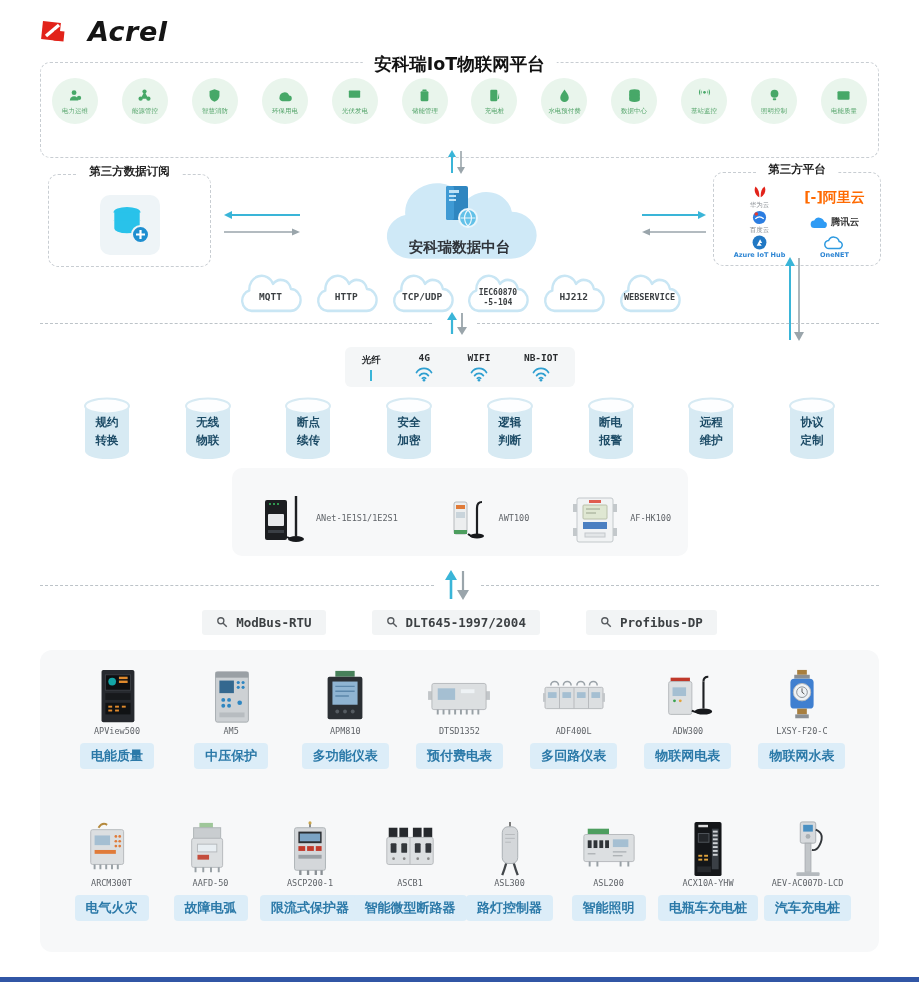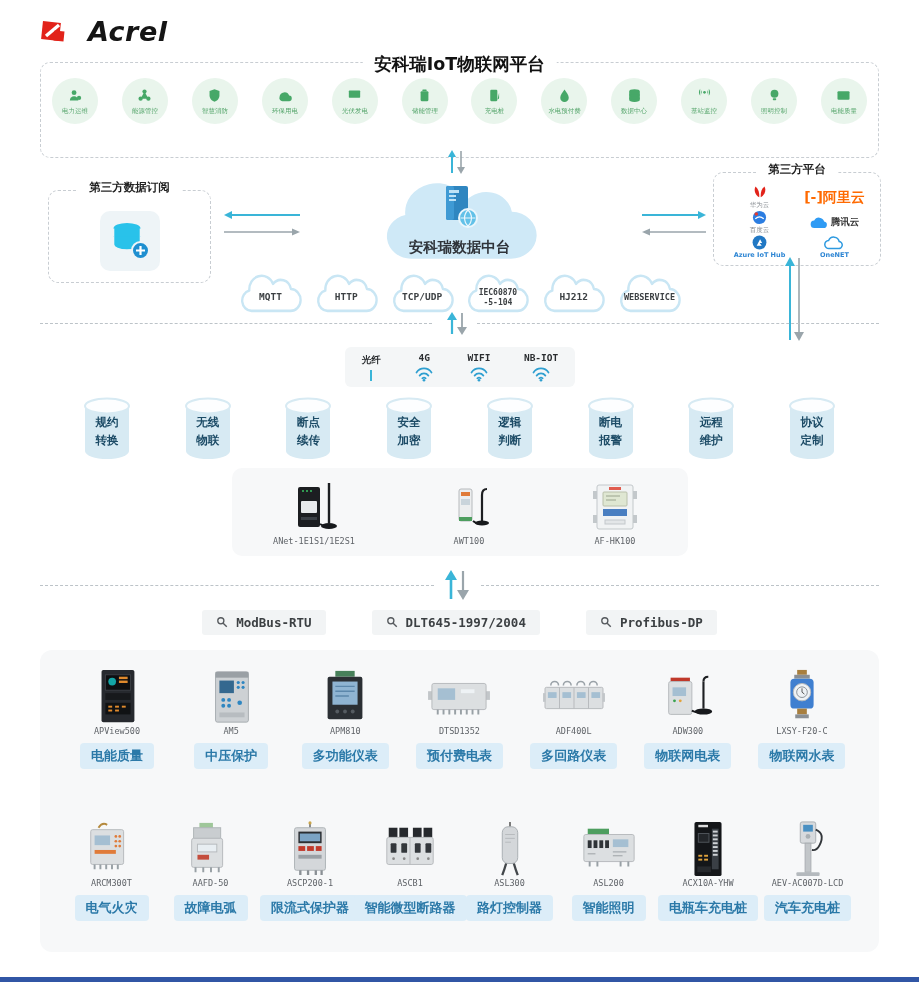--- a/index.html
+++ b/index.html
@@ -17,21 +17,21 @@
   .platform-title{font-size:17.5px;color:#111;}
   
   .apps{position:absolute;left:52px;right:52px;top:78px;display:flex;justify-content:space-between;}
   .app{display:flex;flex-direction:column;align-items:center;}
   .app-c{width:46px;height:46px;border-radius:50%;background:#e9f5ec;display:flex;flex-direction:column;
          align-items:center;justify-content:center;gap:2px;}
   .app-ic{width:17px;height:17px;}
   .app-ic *{fill:#47a868;}
   .app-lb{font-size:7px;color:#55a56b;white-space:nowrap;transform:scale(.92);}
   
-  .sub-box{left:48px;top:190px;width:161px;height:91px;}
+  .sub-box{left:48px;top:174px;width:161px;height:91px;}
   .side-title{font-size:11.5px;color:#222;}
   .dbchip{position:absolute;left:50%;top:20px;transform:translateX(-50%);width:60px;height:60px;
           border-radius:10px;background:#eef4f7;display:flex;align-items:center;justify-content:center;}
   .tp-box{left:713px;top:172px;width:166px;height:92px;}
   .vendors{position:absolute;left:8px;right:8px;top:12px;bottom:6px;display:grid;
            grid-template-columns:1fr 1fr;align-items:center;justify-items:center;}
   .vcell{display:flex;flex-direction:column;align-items:center;gap:1px;}
   .vlbl{font-size:6.5px;color:#8a8f94;white-space:nowrap;}
   .vblue{color:#2e86d4;font-weight:bold;}
   .ali{font-size:14px;font-weight:bold;color:#ff6a00;white-space:nowrap;}
@@ -58,21 +58,21 @@
   .clb{font-size:9.5px;font-weight:bold;color:#2a2d30;font-family:"DejaVu Sans Mono","Liberation Mono",monospace;}
   .fiber{width:2.5px;height:11px;background:#3ab5d8;margin-top:1px;}
   
   .caps{position:absolute;left:82px;right:82px;top:397px;display:flex;justify-content:space-between;}
   .cyl{position:relative;width:50px;height:64px;}
   .cyl-tx{position:absolute;left:0;right:0;top:17px;text-align:center;font-size:11.5px;font-weight:bold;
           color:#1c4b66;line-height:1.55;}
   
   .gwbox{position:absolute;left:232px;top:468px;width:456px;height:88px;background:#f7f8f9;border-radius:10px;
          display:flex;justify-content:space-around;align-items:flex-end;padding-bottom:10px;box-sizing:border-box;}
-  .gw{display:flex;flex-direction:column;align-items:center;gap:3px;}
+  .gw{display:flex;flex-direction:row;align-items:center;gap:3px;}
   .model{font-family:"DejaVu Sans Mono","Liberation Mono",monospace;font-size:8.5px;color:#5f6368;white-space:nowrap;}
   
   .bus{position:absolute;left:0;right:0;top:610px;display:flex;justify-content:center;gap:46px;}
   .pillp{display:flex;align-items:center;gap:7px;background:#f2f4f5;border-radius:3px;padding:5px 14px;
          font-family:"DejaVu Sans Mono","Liberation Mono",monospace;font-size:12.5px;font-weight:bold;color:#3c4043;}
   
   .bigbox{position:absolute;left:40px;top:650px;width:839px;height:302px;background:#f7f8f9;border-radius:12px;}
   .prow{position:absolute;left:22px;right:22px;display:flex;justify-content:space-between;}
   .prow1{top:18px;}
   .prow2{top:170px;}

